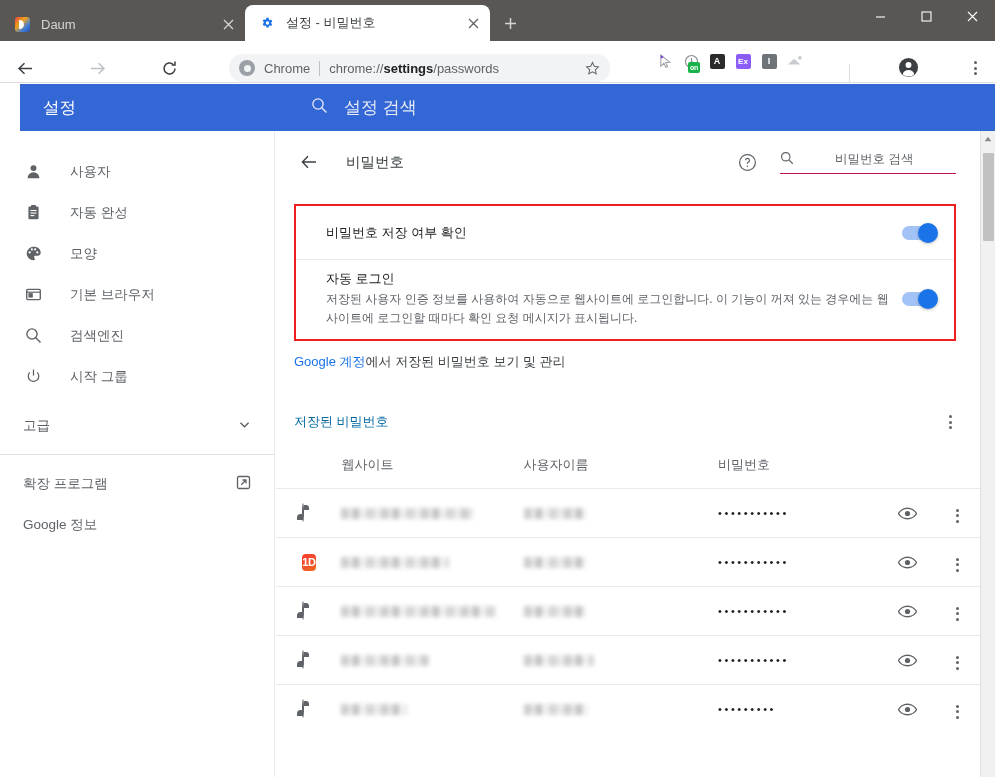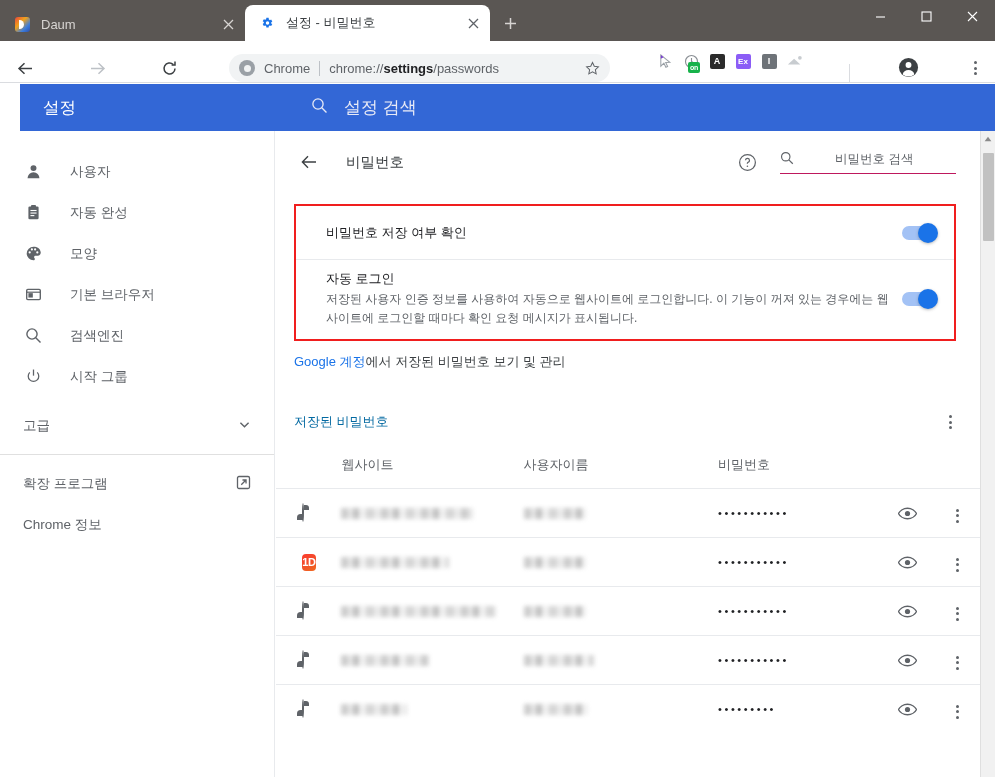--- a/index.html
+++ b/index.html
@@ -537,21 +537,21 @@
       <span class="side-label">확장 프로그램</span>
       <span>
         <svg width="15" height="15" viewBox="0 0 16 16">
             <rect x="1.6" y="1.6" width="12.8" height="12.8" rx="1.6" fill="none" stroke="#5f6368" stroke-width="1.4"></rect>
             <path d="M5.6 10.4 L10.6 5.4 M6.9 5.3 H10.7 V9.1" fill="none" stroke="#5f6368" stroke-width="1.4"></path>
           </svg>
       </span>
     </div>
 
     <div class="side-plain">
-      <span class="side-label">Chrome 정보</span>
+      <span class="side-label">Google 정보</span>
     </div>
   </div>
 
   <div class="content">
 
     <div class="page-head">
       <span class="back-btn">
         <svg width="18" height="18" viewBox="0 0 18 18">
             <path d="M16 9 H2.5 M8 3.2 L2.4 9 L8 14.8" stroke="#3c4043" stroke-width="1.4" fill="none"></path>
           </svg>

